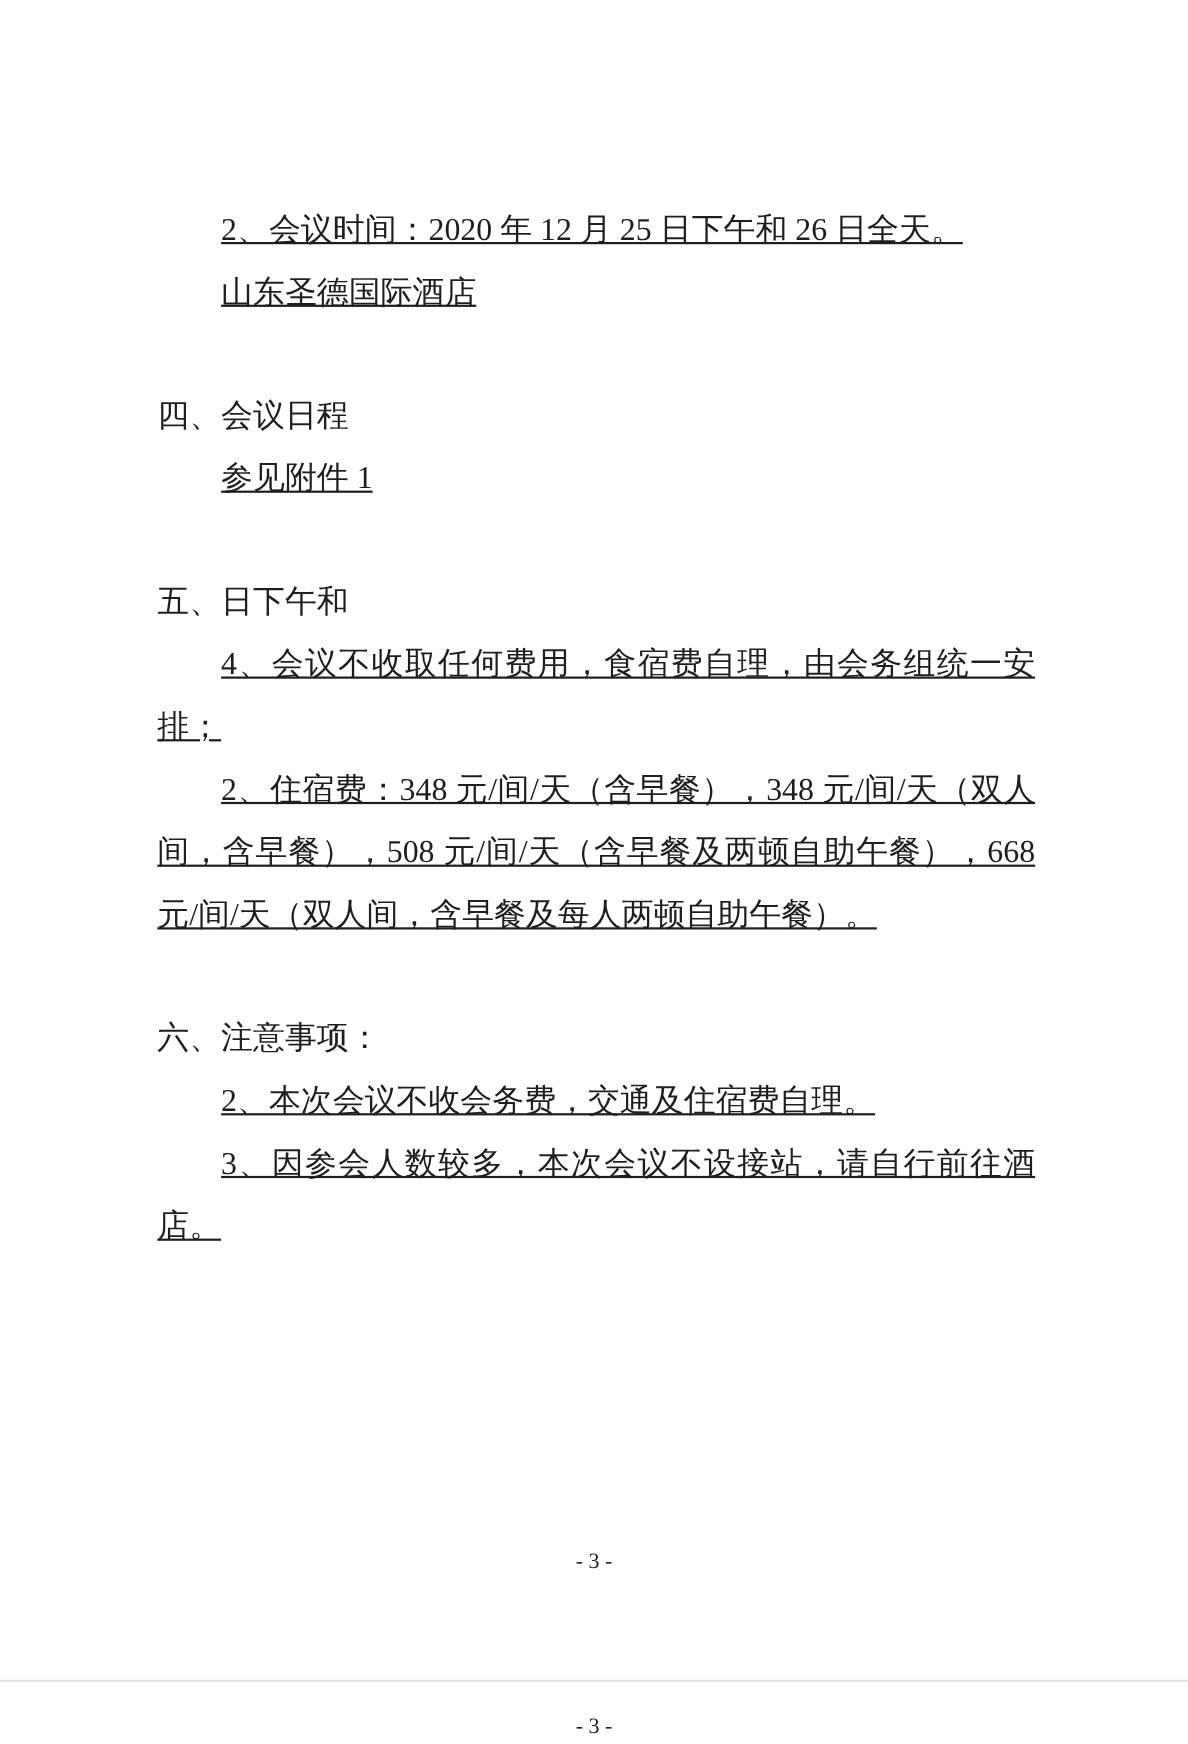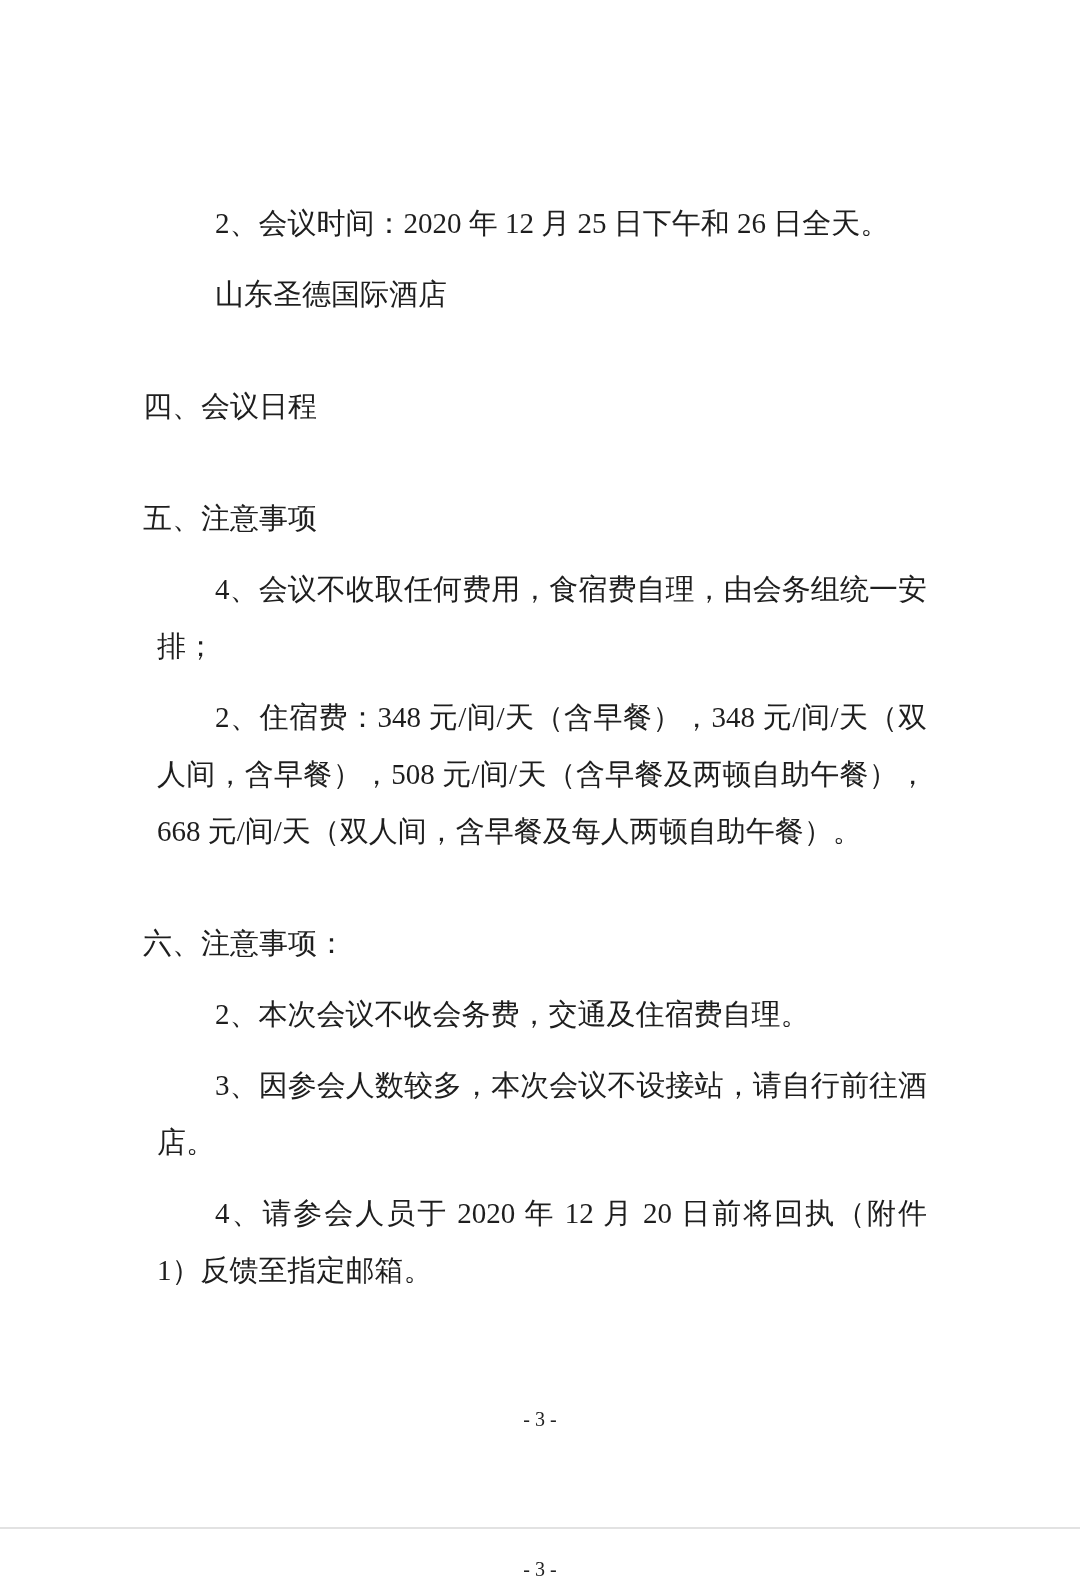--- a/index.html
+++ b/index.html
@@ -18,22 +18,23 @@
   .doc-body {
     position: absolute;
     left: 143px;
     top: 181px;
     width: 798px;
     font-size: 29px;
     line-height: 57px;
     text-align: justify;
   }
   .para {
-    margin: 14px;
+    margin: 0;
     text-indent: 2em;
+    text-decoration: underline;
   }
   .heading {
     margin: 55px 0 0 0;
     text-indent: 0;
   }
   .para.last-just { 
     text-align: justify;
   }
   .footer-pagenum {
     position: absolute;
@@ -65,28 +66,28 @@
   }
 </style>
 </head>
 <body>
 
 <div class="doc-body">
   <p class="para">2、会议时间：2020 年 12 月 25 日下午和 26 日全天。</p>
   <p class="para">山东圣德国际酒店</p>
 
   <p class="heading">四、会议日程</p>
+  <p class="para">参见附件 1</p>
 
-  <p class="heading">五、注意事项</p>
+  <p class="heading">五、日下午和</p>
   <p class="para">4、会议不收取任何费用，食宿费自理，由会务组统一安排；</p>
   <p class="para last-just">2、住宿费：348 元/间/天（含早餐），348 元/间/天（双人间，含早餐），508 元/间/天（含早餐及两顿自助午餐），668 元/间/天（双人间，含早餐及每人两顿自助午餐）。</p>
 
   <p class="heading">六、注意事项：</p>
   <p class="para">2、本次会议不收会务费，交通及住宿费自理。</p>
   <p class="para">3、因参会人数较多，本次会议不设接站，请自行前往酒店。</p>
-  <p class="para last-just">4、请参会人员于 2020 年 12 月 20 日前将回执（附件 1）反馈至指定邮箱。</p>
 </div>
 
 <div class="footer-pagenum">- 3 -</div>
 
 <div class="page-divider"></div>
 
 <div class="next-pagenum">- 3 -</div>
 
 </body></html>

